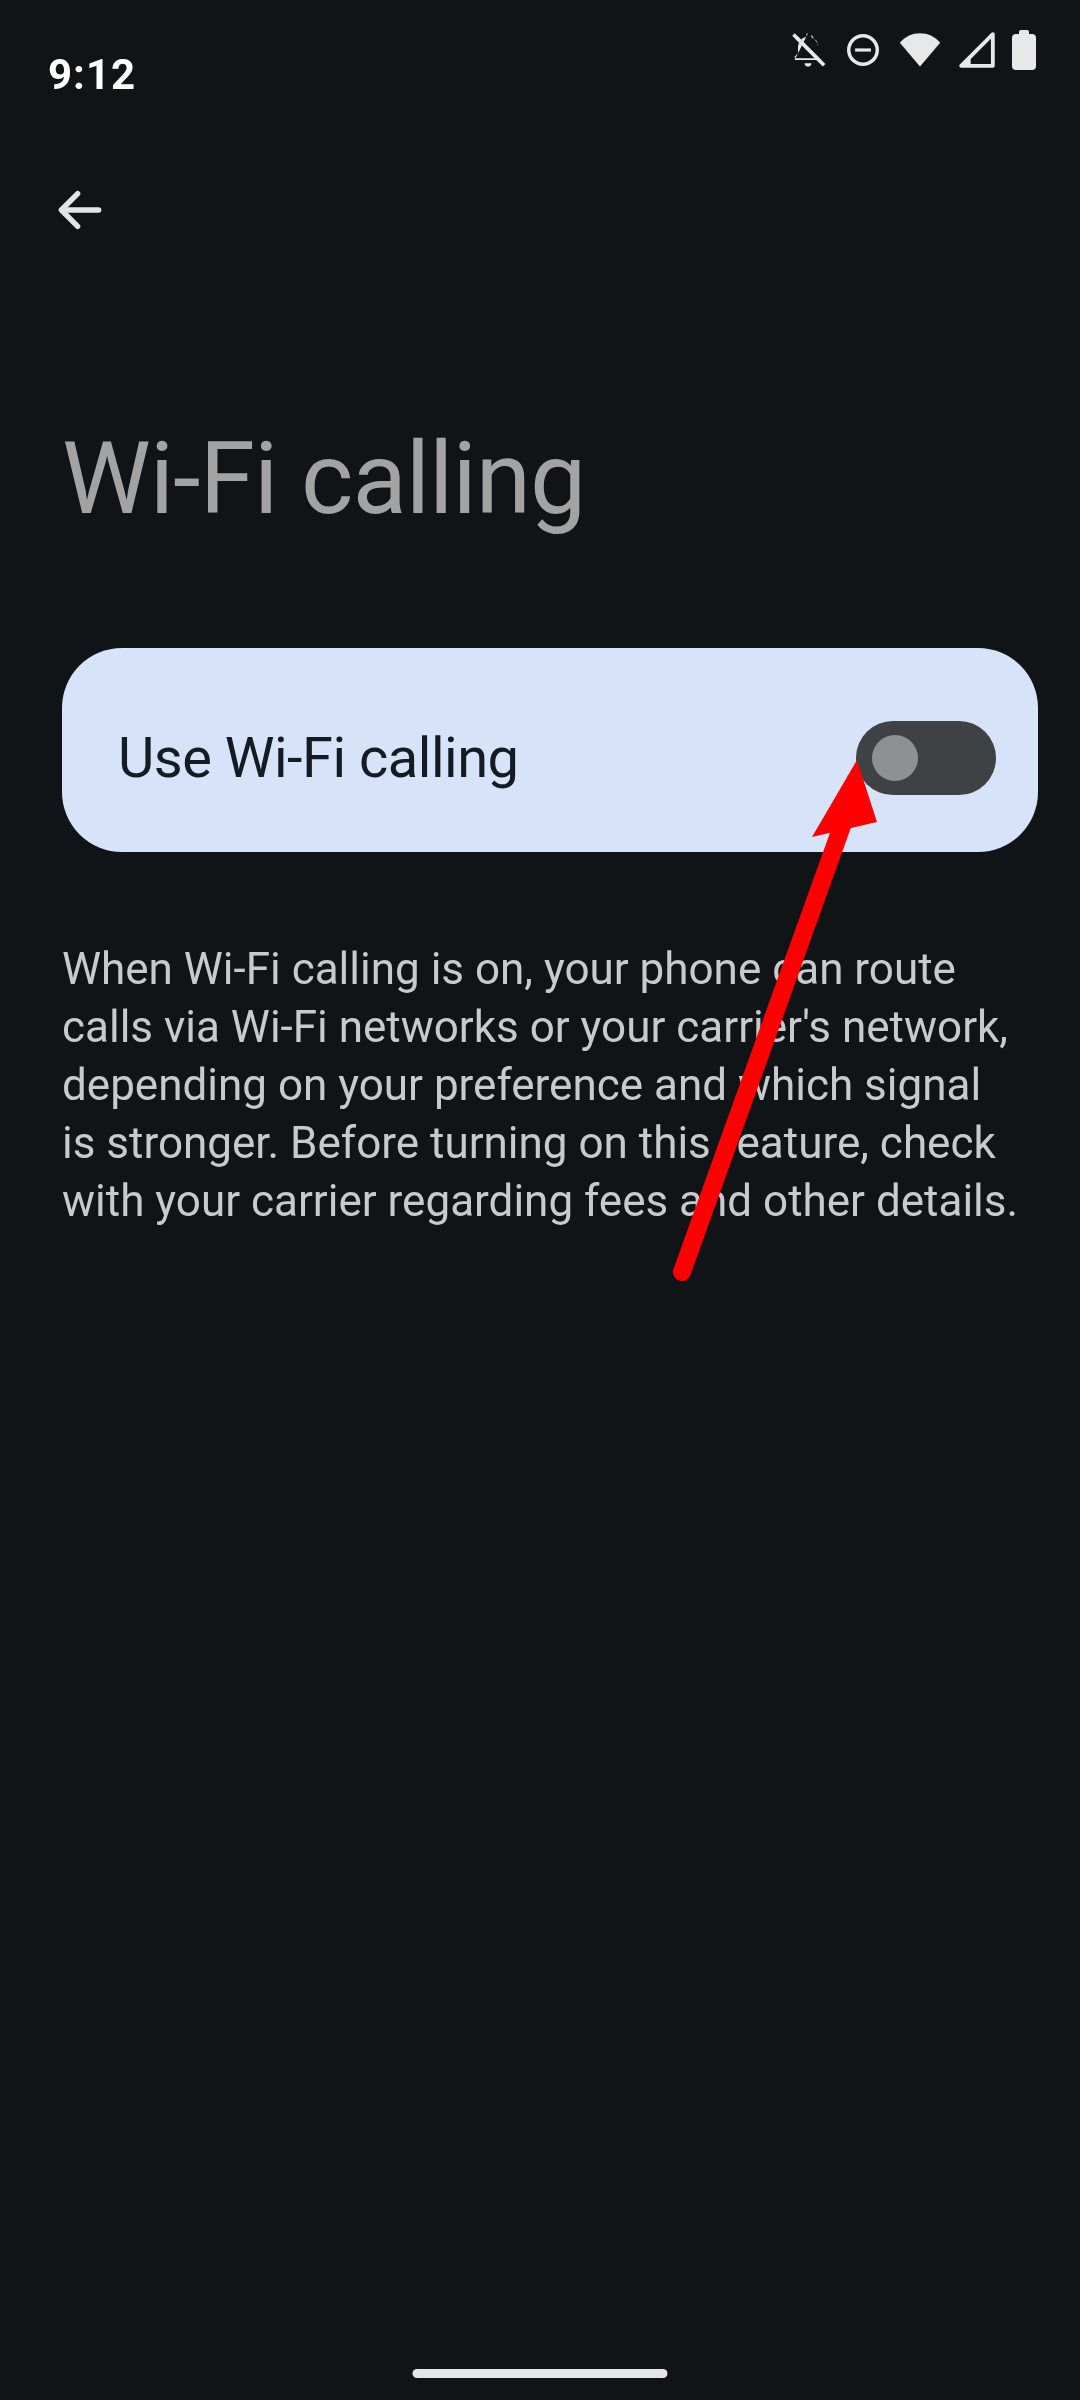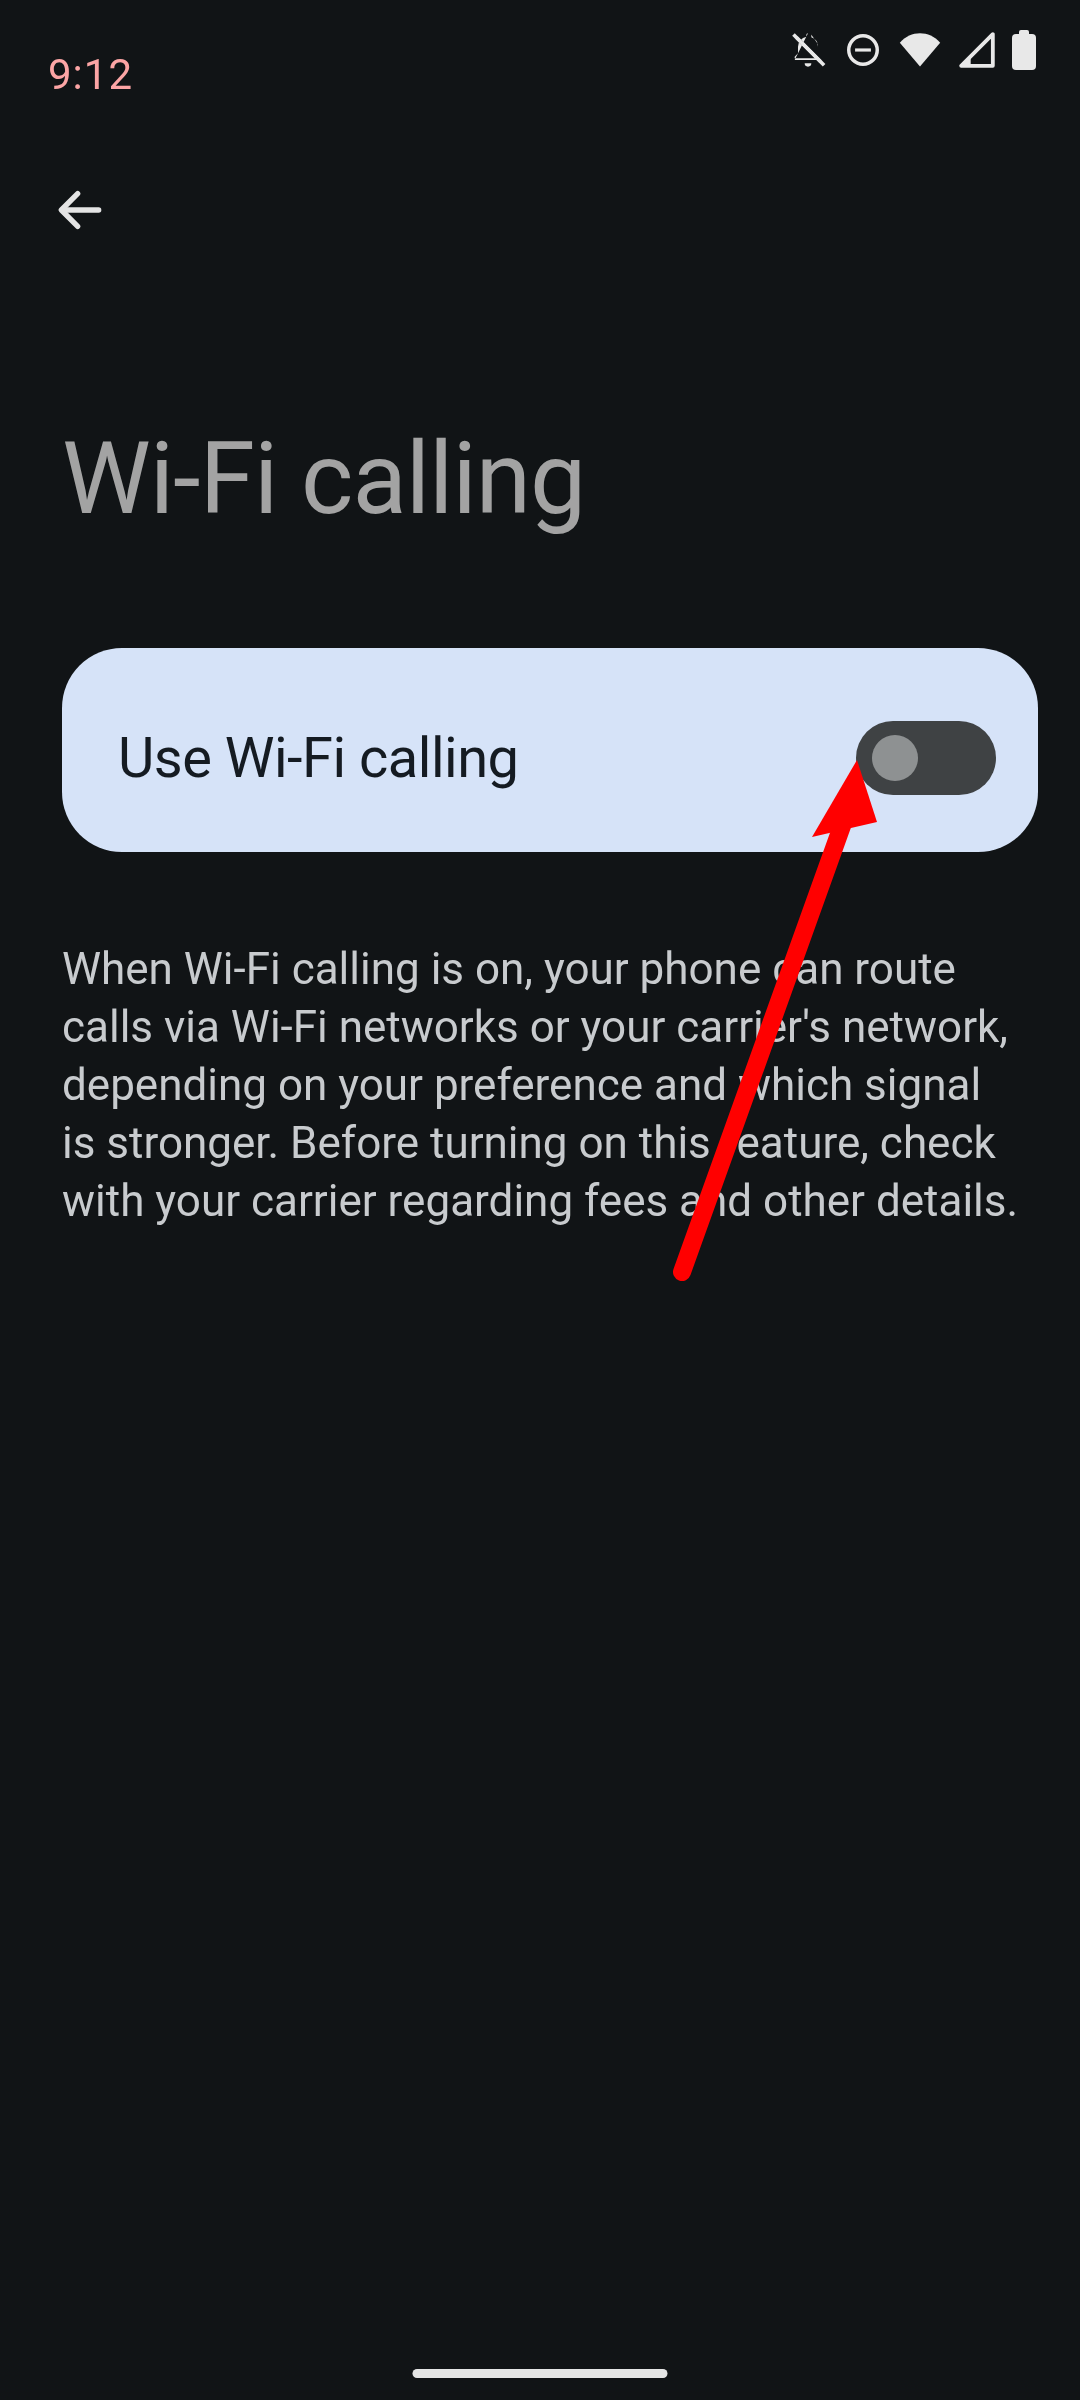--- a/index.html
+++ b/index.html
@@ -16,22 +16,22 @@
       position: absolute;
       top: 0; left: 0; right: 0;
       height: 100px;
       display: flex;
       align-items: center;
       justify-content: space-between;
       padding: 0 44px 0 48px;
     }
     .status-time {
       font-size: 42px;
-      font-weight: 400;
-      color: #fca5a5;
+      font-weight: 700;
+      color: #ffffff;
       letter-spacing: 1px;
       margin-top: 48px;
     }
     .status-icons {
       display: flex;
       align-items: center;
       gap: 16px;
     }
     .status-icons svg { display: block; }
 

